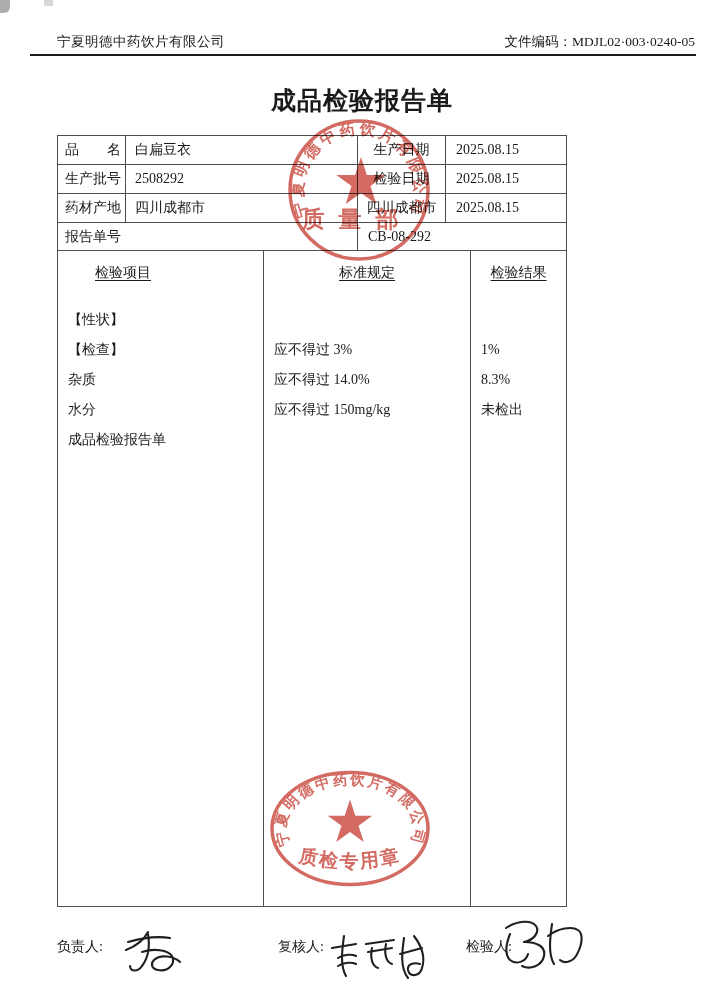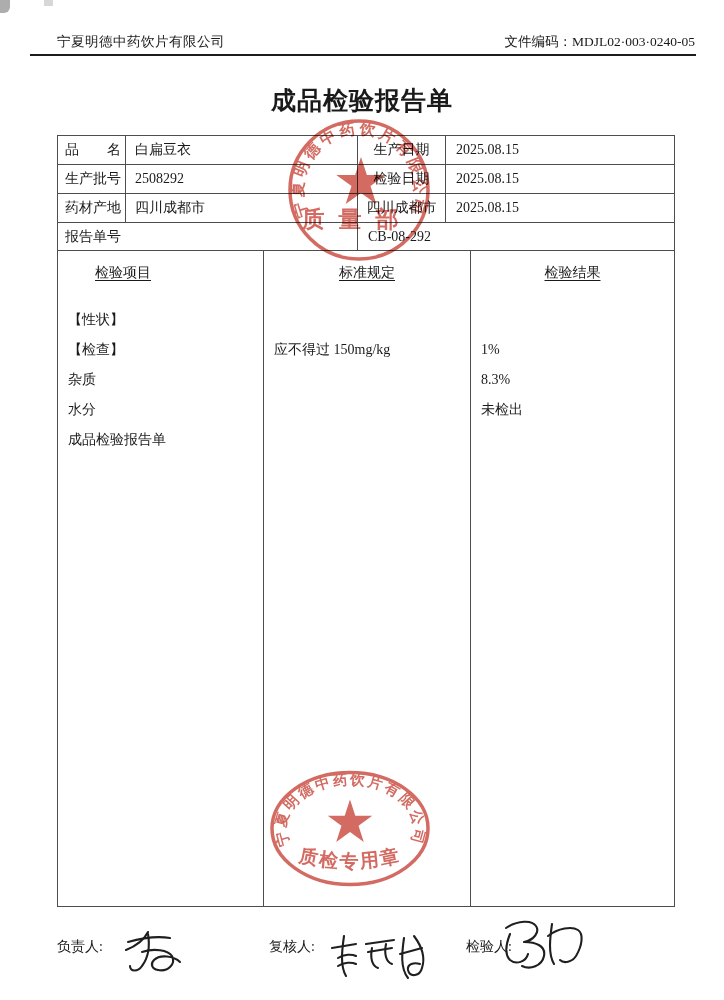--- a/index.html
+++ b/index.html
@@ -8,21 +8,21 @@
     font-family:"Liberation Serif","DejaVu Serif",serif;
     color:#1a1a1a;overflow:hidden;
   }
   .abs{position:absolute;}
   
   .hdr-company{left:57px;top:33px;font-size:13.5px;letter-spacing:0.5px;}
   .hdr-code{right:29px;top:33px;font-size:13.5px;}
   .hdr-rule{left:30px;top:54px;width:666px;height:2px;background:#1c1c1c;}
   .doc-title{left:0;top:84px;width:724px;text-align:center;font-size:25px;font-weight:bold;letter-spacing:1px;}
   
-  .tbl{left:57px;top:135px;width:618px;border:1px solid #4d4d4d;box-sizing:border-box;background:transparent;}
+  .tbl{left:57px;top:135px;width:510px;border:1px solid #4d4d4d;box-sizing:border-box;background:transparent;}
   .info-grid{display:grid;grid-template-columns:68px 232px 88px 1fr;}
   .info-grid > div{
     box-sizing:border-box;border-bottom:1px solid #4d4d4d;
     height:29px;line-height:28px;font-size:14px;white-space:nowrap;overflow:visible;
   }
   .cell-r{border-right:1px solid #4d4d4d;}
   .lab{padding-left:7px;}
   .val{padding-left:9px;}
   .dlab{text-align:center;}
   .dval{padding-left:10px;}
@@ -89,35 +89,37 @@
       <div class="col-hd hd-left"><span>检验项目</span></div>
       <div class="line">【性状】</div>
       <div class="line">【检查】</div>
       <div class="line">杂质</div>
       <div class="line">水分</div>
       <div class="line">成品检验报告单</div>
     </div>
     <div class="res-col cell-r">
       <div class="col-hd hd-center"><span>标准规定</span></div>
       <div class="line"></div>
+      <div class="line">应不得过 3%</div>
+      <div class="line">应不得过 14.0%</div>
       <div class="line">应不得过 150mg/kg</div>
     </div>
     <div class="res-col">
       <div class="col-hd hd-center"><span>检验结果</span></div>
       <div class="line"></div>
       <div class="line">1%</div>
       <div class="line">8.3%</div>
       <div class="line">未检出</div>
     </div>
   </div>
 
 </div>
 
 <div class="abs sig-label" style="left:57px;">负责人:</div>
-<div class="abs sig-label" style="left:269px;">复核人:</div>
+<div class="abs sig-label" style="left:278px;">复核人:</div>
 <div class="abs sig-label" style="left:466px;">检验人:</div>
 
 <svg class="abs sig-svg" style="left:118px;top:926px;" width="80" height="55" viewBox="0 0 80 55">
   <path d="M30,6 C26,14 18,20 8,24"></path>
   <path d="M10,16 C24,12 40,10 52,12"></path>
   <path d="M30,8 C32,20 30,32 24,40 C20,46 12,46 12,40"></path>
   <path d="M24,26 C36,22 50,24 54,30 C58,38 50,46 40,44 C34,43 32,38 36,34 C42,28 56,30 62,36"></path>
 </svg>
 <svg class="abs sig-svg" style="left:328px;top:928px;" width="115" height="58" viewBox="0 0 115 58">
   <path d="M4,20 L28,16"></path>

